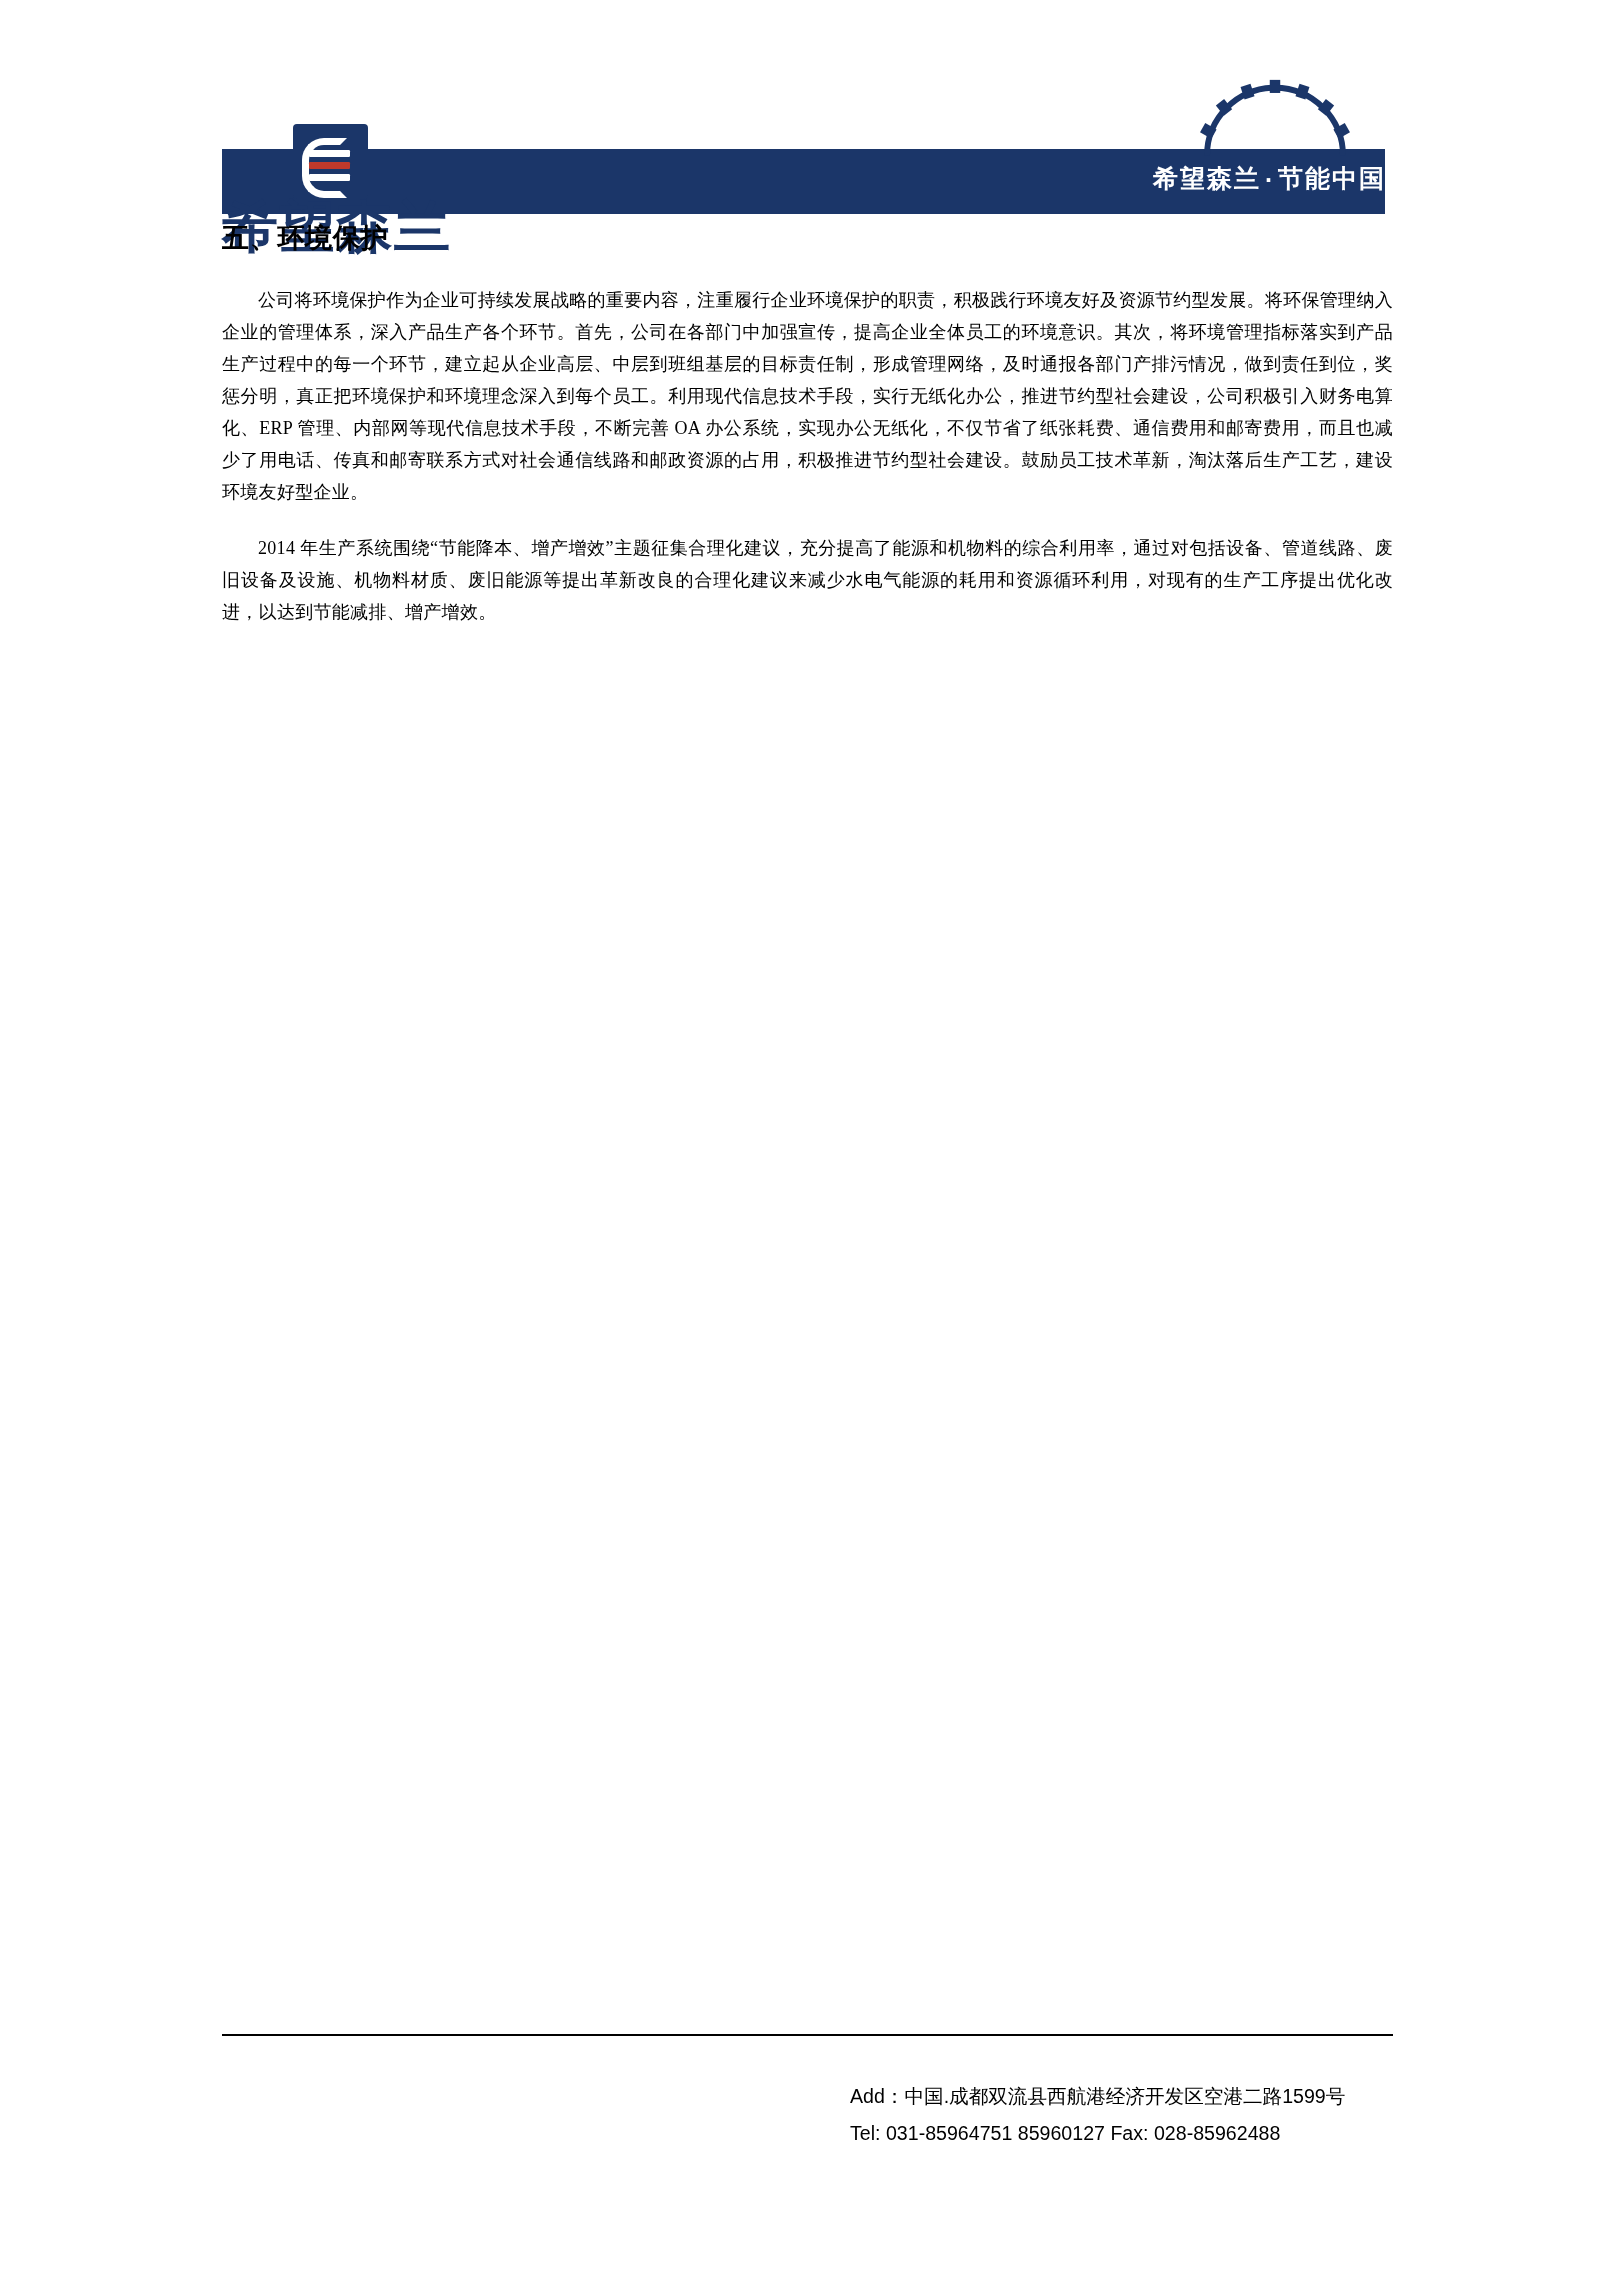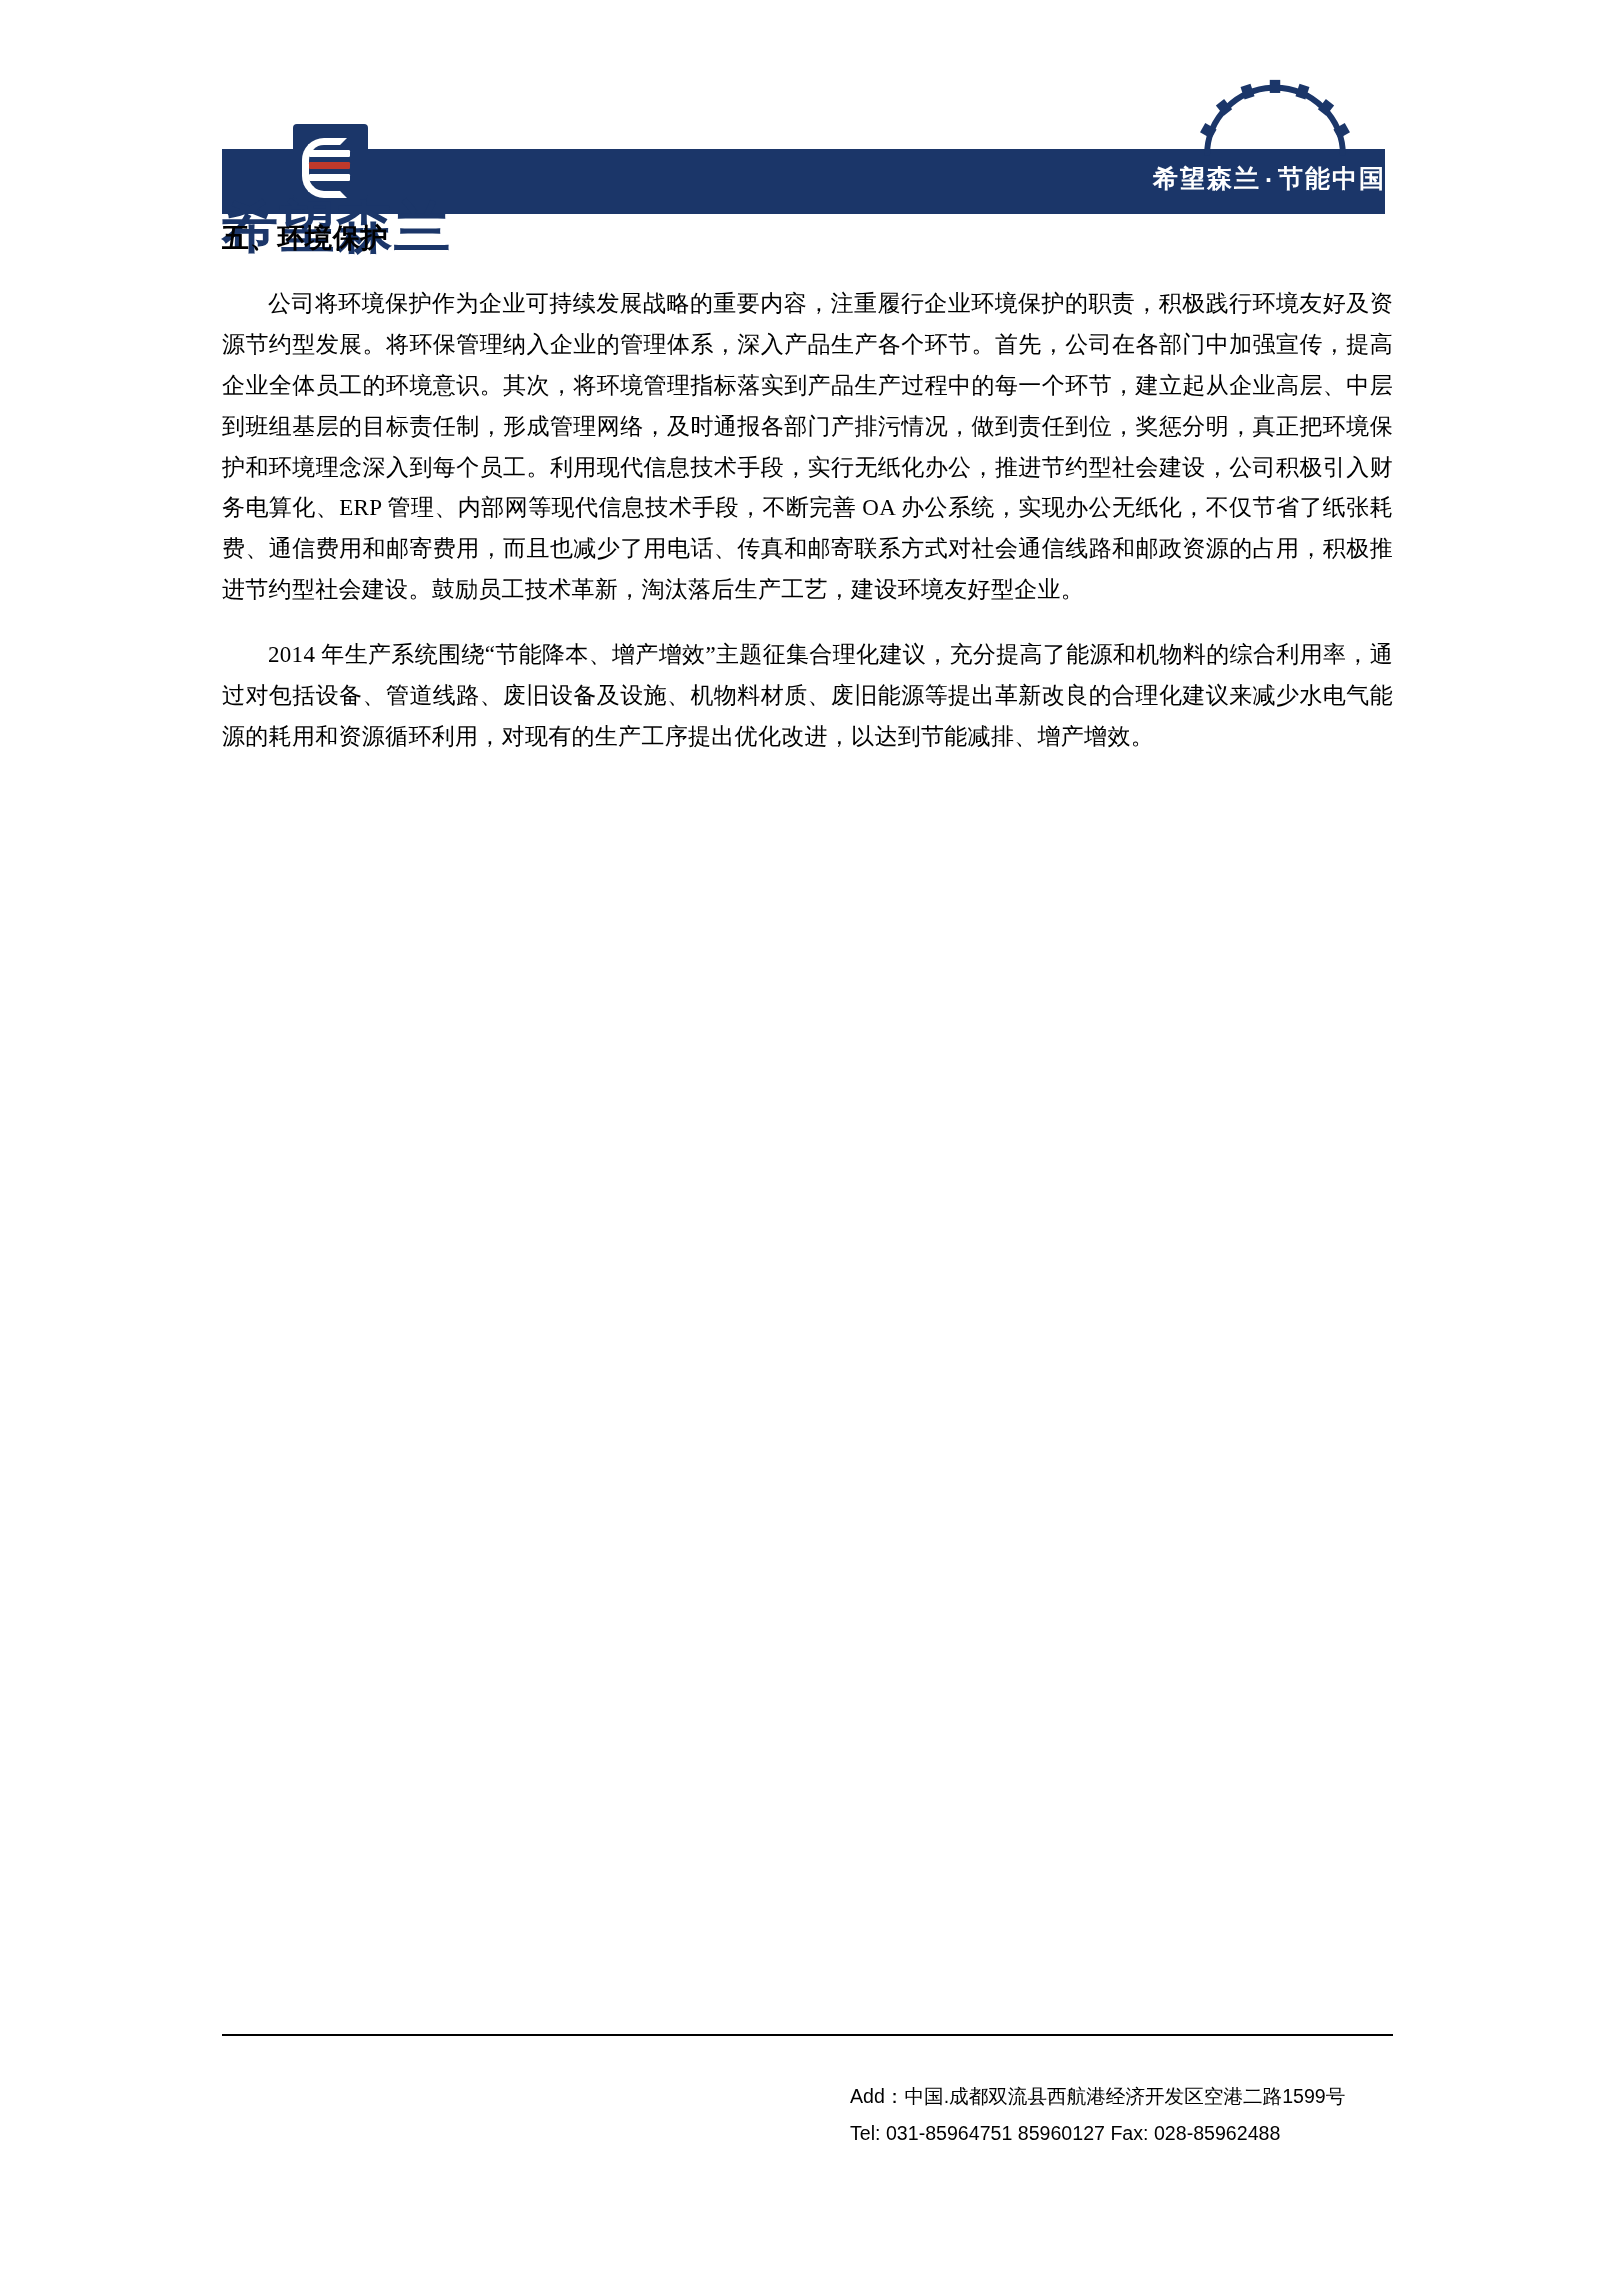--- a/index.html
+++ b/index.html
@@ -113,21 +113,21 @@
   }
   .section-title {
     font-family: "Liberation Serif", serif;
     font-size: 27px;
     font-weight: bold;
     letter-spacing: 0.7px;
     margin: 12px 0 26px 0;
     line-height: 1.4;
   }
   p.para {
-    font-size: 23px;
+    font-size: 18px;
     line-height: 1.78;
     margin: 0 0 23.6px 0;
     text-align: justify;
     text-justify: inter-ideograph;
     text-indent: 2em;
     letter-spacing: 0.3px;
   }
   p.para.last { margin-bottom: 0; }
   sub { font-size: 0.62em; }
 

